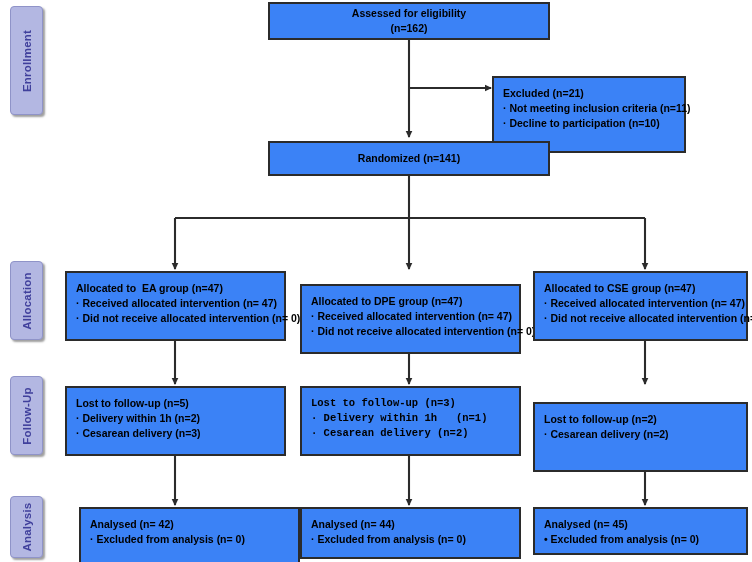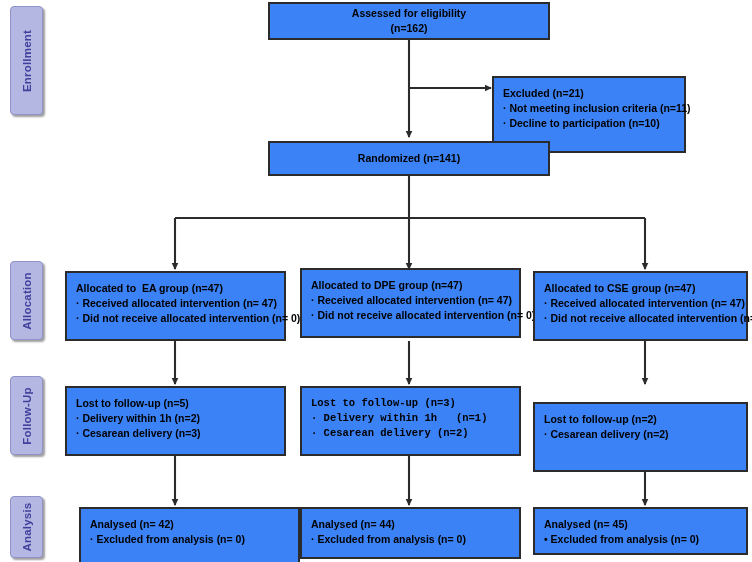--- a/index.html
+++ b/index.html
@@ -148,21 +148,21 @@
   </div>
 
   <div class="node" style="left:65px; top:271px; width:221px; height:70px;">
     <div class="node-inner">
       <div class="node-title">Allocated to  EA group (n=47)</div>
       <div class="node-line">· Received allocated intervention (n= 47)</div>
       <div class="node-line">· Did not receive allocated intervention (n= 0)</div>
     </div>
   </div>
 
-  <div class="node" style="left:300px; top:268px; width:221px; height:70px;">
+  <div class="node" style="left:300px; top:284px; width:221px; height:70px;">
     <div class="node-inner">
       <div class="node-title">Allocated to DPE group (n=47)</div>
       <div class="node-line">· Received allocated intervention (n= 47)</div>
       <div class="node-line">· Did not receive allocated intervention (n= 0)</div>
     </div>
   </div>
 
   <div class="node" style="left:533px; top:271px; width:215px; height:70px;">
     <div class="node-inner">
       <div class="node-title">Allocated to CSE group (n=47)</div>

